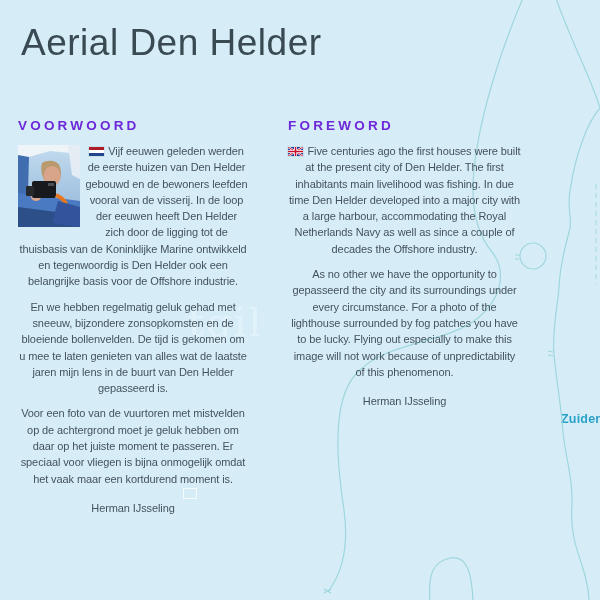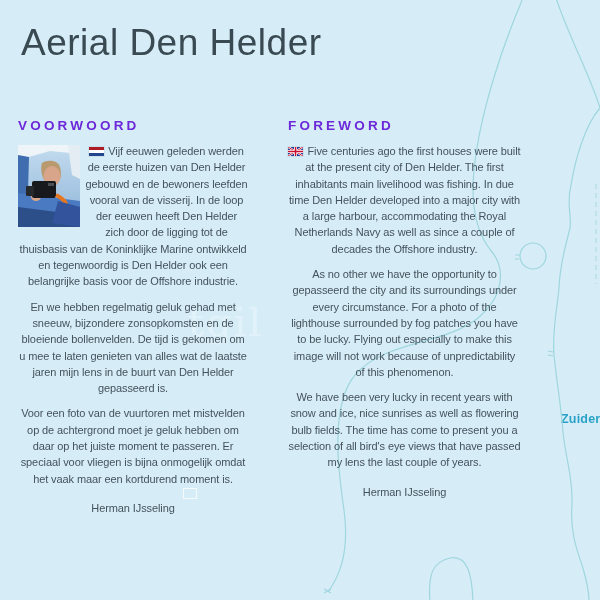--- a/index.html
+++ b/index.html
@@ -154,18 +154,17 @@
           <rect width="15" height="9" fill="#1f3a93"></rect>
           <path d="M0,0 L15,9 M15,0 L0,9" stroke="#ffffff" stroke-width="2.2"></path>
           <path d="M0,0 L15,9 M15,0 L0,9" stroke="#c8102e" stroke-width="0.9"></path>
           <rect x="6" width="3" height="9" fill="#ffffff"></rect>
           <rect y="3" width="15" height="3" fill="#ffffff"></rect>
           <rect x="6.8" width="1.5" height="9" fill="#c8102e"></rect>
           <rect y="3.75" width="15" height="1.5" fill="#c8102e"></rect>
         </svg></span><span>Five centuries ago the first houses were built at the present city of Den Helder. The first inhabitants main livelihood was fishing. In due time Den Helder developed into a major city with a large harbour, accommodating the Royal Netherlands Navy as well as since a couple of decades the Offshore industry.</span>
       </p>
       <p class="para">As no other we have the opportunity to gepasseerd the city and its surroundings under every circumstance. For a photo of the lighthouse surrounded by fog patches you have to be lucky. Flying out especially to make this image will not work because of unpredictability of this phenomenon.</p>
-      <p class="para">We have been very lucky in recent years with snow and ice, nice sunrises as well as flowering bulb fields. The time has come to present you a selection of all bird's eye views that have passed my lens the last couple of years.</p>
       <p class="para signature">Herman IJsseling</p>
     </div>
 
   </div>
 </div>
 
 </body></html>

